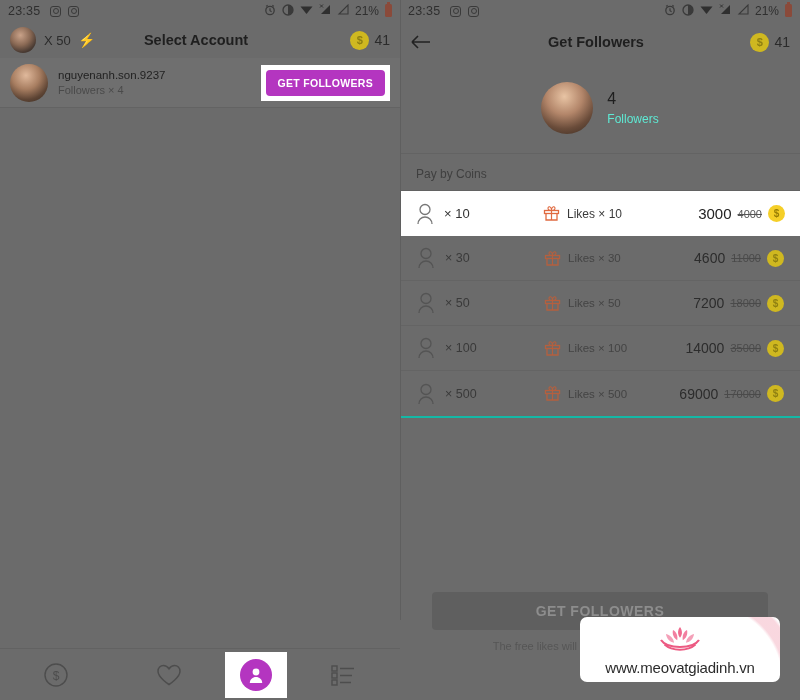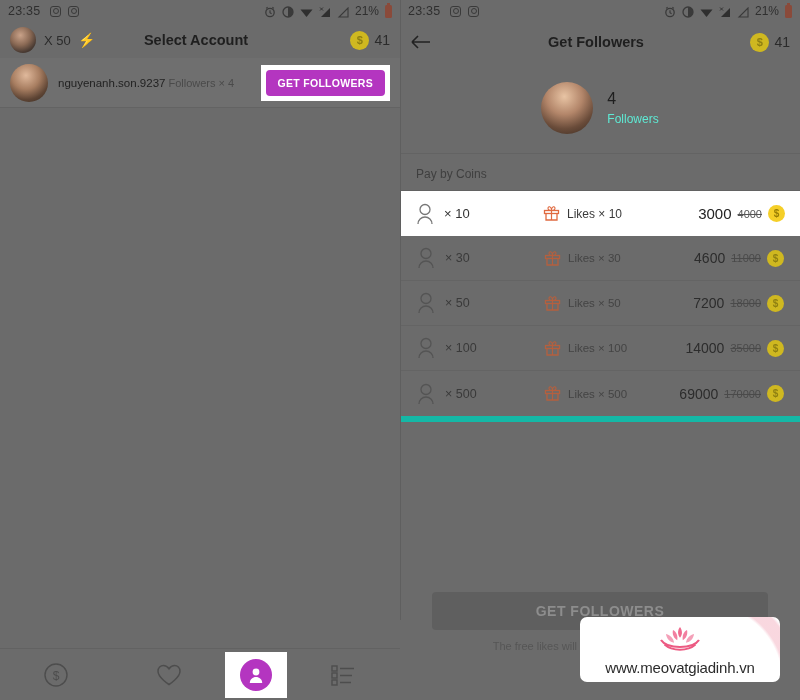--- a/index.html
+++ b/index.html
@@ -28,21 +28,21 @@
     height: 22px;
     display: flex;
     align-items: center;
     padding: 0 8px;
     color: #3b3b3b;
     font-size: 12px;
     background: #6b6b6b;
   }
   .sb-time { font-size: 12.5px; color:#2f2f2f; letter-spacing:0.2px; font-weight:500; }
   .sb-left-icons { display:flex; align-items:center; gap:7px; margin-left:10px; }
-  .sb-right { margin-left:auto; display:flex; align-items:flex-end; gap:6px; }
+  .sb-right { margin-left:auto; display:flex; align-items:flex-start; gap:6px; }
   .sb-batt-text { font-size:12px; color:#2f2f2f; font-weight:500; }
   .ig-icon {
     width:11px;height:11px;border:1.6px solid #3a3a3a;border-radius:3px;
     position:relative;
   }
   .ig-icon:after{
     content:"";position:absolute;left:50%;top:50%;width:4px;height:4px;
     transform:translate(-50%,-50%);border:1.5px solid #3a3a3a;border-radius:50%;
   }
   .batt {
@@ -90,21 +90,21 @@
     display:flex; align-items:center;
     padding:0 10px;
     background:#6f6f6f;
     border-bottom:1px solid #636363;
   }
   .avatar-md {
     width:38px;height:38px;border-radius:50%;
     background: radial-gradient(circle at 42% 30%, #e0b99c 0%, #a87e61 40%, #5d4434 70%, #33281f 100%);
     flex:none;
   }
-  .account-meta { margin-left:10px; display:flex; gap:3px;}
+  .account-meta { margin-left:10px; display:flex; flex-direction:column; gap:3px;}
   .account-name { font-size:11.5px; color:#222; }
   .account-sub  { font-size:11px; color:#4a4a4a; }
   .btn-highlight {
     margin-left:auto;
     background:#ffffff;
     padding:5px;
   }
   .btn-get-followers {
     background:#b435c0;
     color:#fff;
@@ -165,21 +165,21 @@
   .profile-label { font-size:12px; color:#5eead4; }
 
   .section-label {
     padding:13px 16px 9px 16px;
     font-size:12px;
     color:#3f3f3f;
   }
   .price-card {
     background:transparent;
     border-top:1px solid #626262;
-    border-bottom:6px solid #14b8a6;
+    border-bottom:2px solid #14b8a6;
   }
   .price-row {
     display:flex; align-items:center;
     height:45px;
     padding:0 16px;
     border-bottom:1px solid #646464;
     cursor:pointer;
   }
   .price-row:last-child { border-bottom:none; }
   .price-row.selected {

